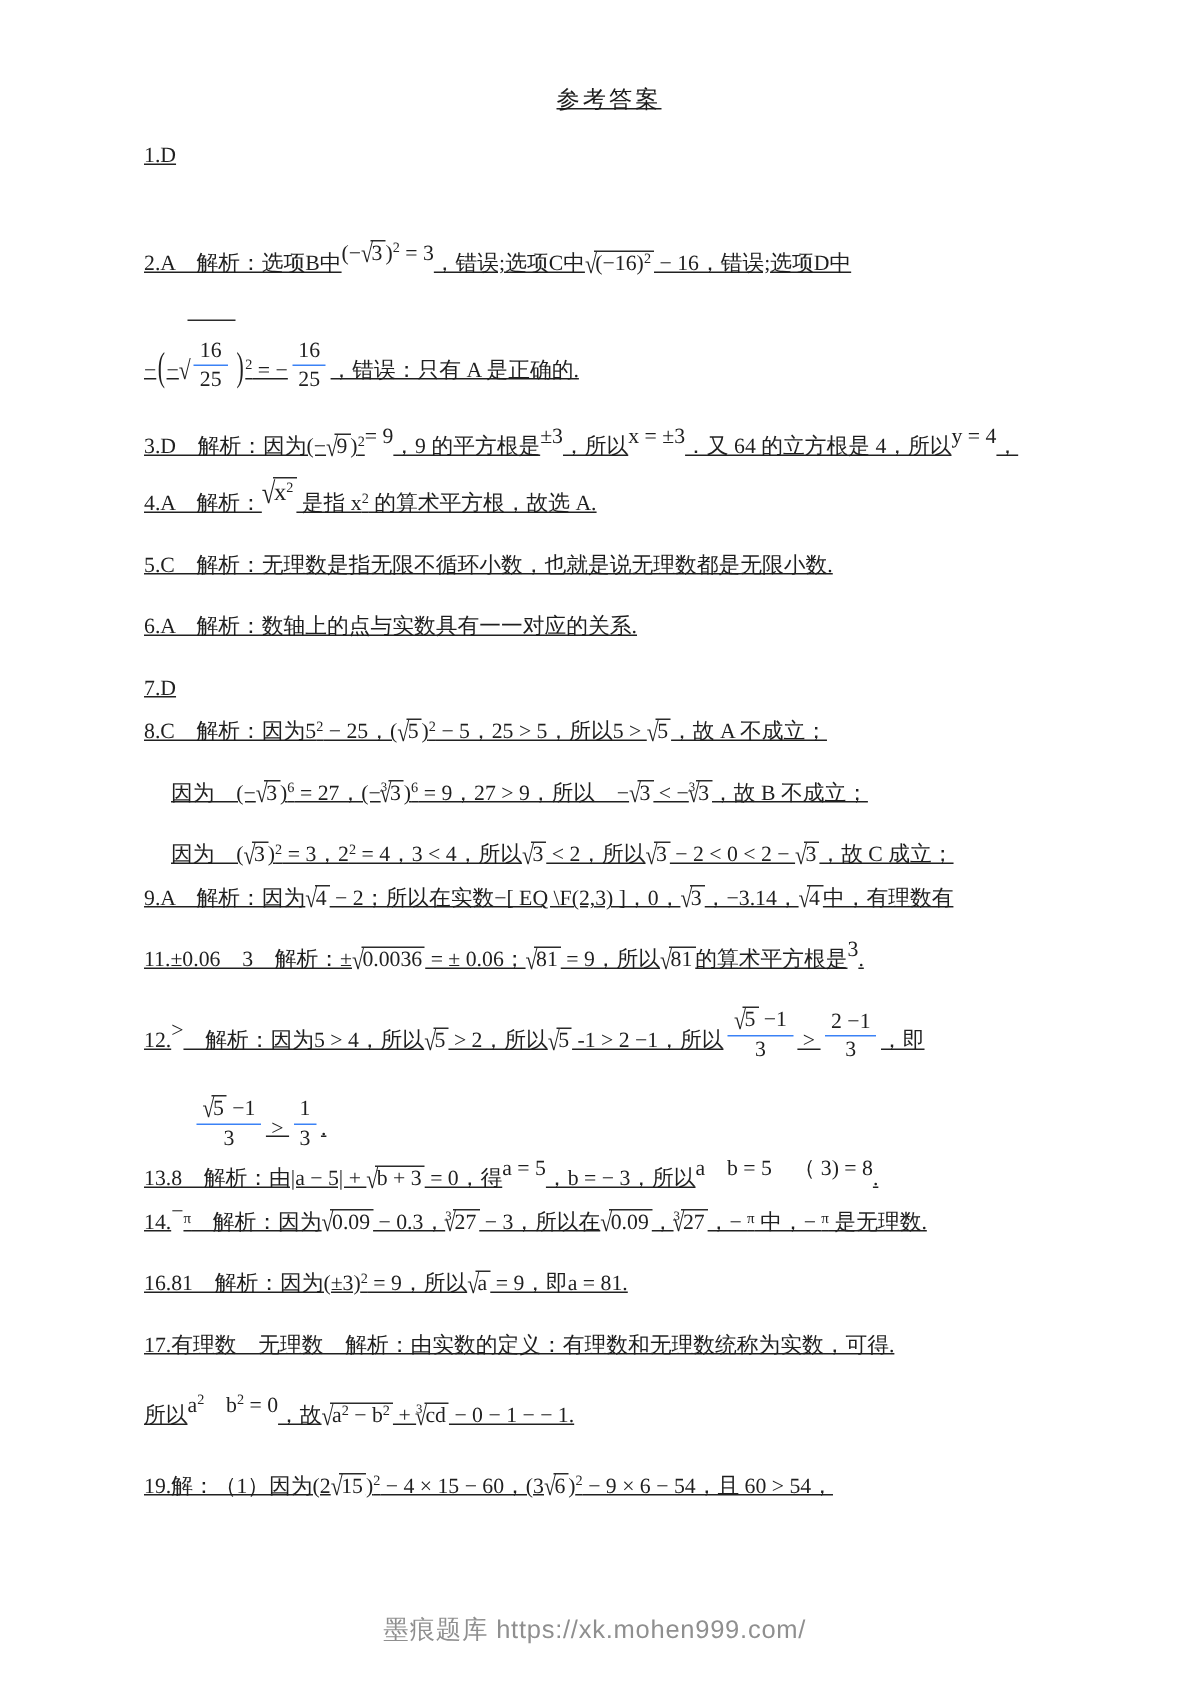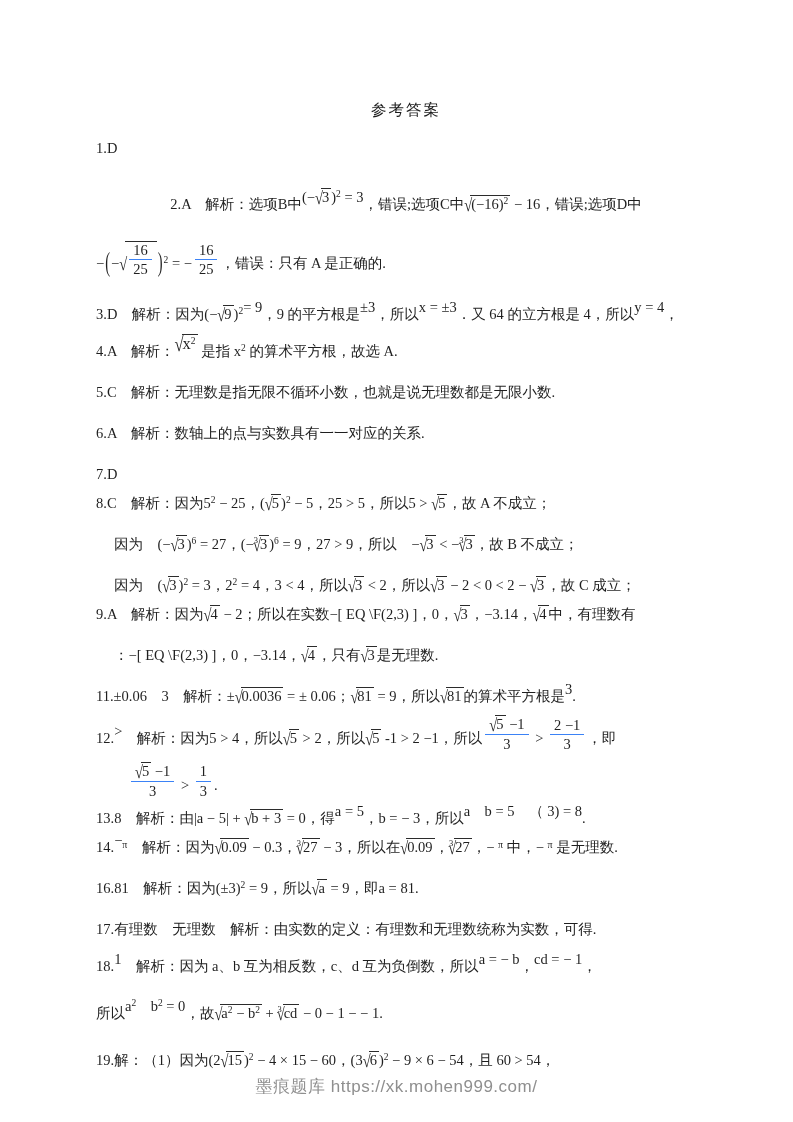--- a/index.html
+++ b/index.html
@@ -1,40 +1,40 @@
 <!DOCTYPE html>
 <html><head>
 <meta charset="utf-8">
 <style>
   html,body{margin:0;padding:0;}
   body{
     width:793px;height:1122px;position:relative;background:#ffffff;
     font-family:"Liberation Serif","DejaVu Serif",serif;color:#212121;
     overflow:hidden;
   }
-  .page{width:620px;margin:0 0 0 96px;padding-top:100px;}
+  .page{width:620px;margin:0 0 0 96px;padding-top:56px;text-decoration:underline;}
   .title{text-align:center;font-size:15.5px;letter-spacing:2px;margin:0 0 16px 0;color:#1c1c1c;}
   .line{font-size:14.5px;line-height:1.38;white-space:nowrap;color:#1f1f1f;}
   .g0{margin-top:21px;}
   .g1{margin-top:9px;}
   .g2{margin-top:17px;}
   .g3{margin-top:27px;}
-  .g4{margin-top:36px;text-align:center;}
+  .g4{margin-top:52px;}
   .ind{padding-left:18px;}
   .ind2{padding-left:32px;}
   sup.sp{font-size:9.5px;line-height:0;vertical-align:5px;}
   .raise{position:relative;top:-7px;display:inline-block;line-height:1;}
   .sm{font-size:10px;position:relative;top:-4px;}
   .sqrt{white-space:nowrap;display:inline-block;line-height:1.1;}
   .sqrt .rad{display:inline-block;transform:scaleY(1.22);transform-origin:60% 20%;margin-right:-2px;}
   .sqrt .rc{display:inline-block;border-top:1px solid #2b2b2b;padding:0 2px 0 1px;line-height:1.15;}
   .sqrt.lg{font-size:16.5px;}
   .idx{font-size:8.5px;position:relative;top:-6px;margin-right:-5px;z-index:2;}
   .frac{display:inline-block;vertical-align:-38%;text-align:center;line-height:1.12;margin:0 3px;}
-  .frac .num{display:block;padding:0 4px 1px;}
+  .frac .num{display:block;padding:0 4px 1px;margin-top:12px;}
   .frac .den{display:block;border-top:1px solid #3b82f6;padding:1px 4px 0;}
   .bigp{display:inline-block;transform:scaleY(1.85);position:relative;top:-1px;margin:0 1px;}
   .footer{
     position:absolute;left:0;bottom:24px;width:100%;text-align:center;
     font-family:"Liberation Sans","DejaVu Sans",sans-serif;
     font-size:17px;color:#8f8f8f;letter-spacing:0.5px;
   }
 </style>
 </head>
 <body>
@@ -47,27 +47,25 @@
       <div class="line g3"><span>−</span><span class="bigp">(</span><span>−</span><span class="sqrt"><span class="rad">√</span><span class="rc"><span class="frac"><span class="num"><span>16</span></span><span class="den"><span>25</span></span></span></span></span><span class="bigp">)</span><sup class="sp">2</sup><span> = −</span><span class="frac"><span class="num"><span>16</span></span><span class="den"><span>25</span></span></span><span>，错误：只有 A 是正确的.</span></div>
       <div class="line g3"><span>3.D　解析：因为(−</span><span class="sqrt"><span class="rad">√</span><span class="rc"><span>9</span></span></span><span>)</span><sup class="sp">2</sup><span class="raise"><span> = 9</span></span><span>，9 的平方根是</span><span class="raise"><span>±3</span></span><span>，所以</span><span class="raise"><span>x = ±3</span></span><span>．又 64 的立方根是 4，所以</span><span class="raise"><span>y = 4</span></span><span>，</span></div>
       <div class="line g2"><span>4.A　解析：</span><span class="raise"><span class="sqrt lg"><span class="rad">√</span><span class="rc"><span>x</span><sup class="sp">2</sup></span></span></span><span> 是指 x</span><sup class="sp">2</sup><span> 的算术平方根，故选 A.</span></div>
       <div class="line g0"><span>5.C　解析：无理数是指无限不循环小数，也就是说无理数都是无限小数.</span></div>
       <div class="line g0"><span>6.A　解析：数轴上的点与实数具有一一对应的关系.</span></div>
       <div class="line g0"><span>7.D</span></div>
       <div class="line g1"><span>8.C　解析：因为5</span><sup class="sp">2</sup><span> − 25，(</span><span class="sqrt"><span class="rad">√</span><span class="rc"><span>5</span></span></span><span>)</span><sup class="sp">2</sup><span> − 5，25 &gt; 5，所以5 &gt; </span><span class="sqrt"><span class="rad">√</span><span class="rc"><span>5</span></span></span><span>，故 A 不成立；</span></div>
       <div class="line g0 ind"><span>因为　(−</span><span class="sqrt"><span class="rad">√</span><span class="rc"><span>3</span></span></span><span>)</span><sup class="sp">6</sup><span> = 27，(−</span><span class="sqrt"><span class="idx">3</span><span class="rad">√</span><span class="rc"><span>3</span></span></span><span>)</span><sup class="sp">6</sup><span> = 9，27 &gt; 9，所以　−</span><span class="sqrt"><span class="rad">√</span><span class="rc"><span>3</span></span></span><span> &lt; −</span><span class="sqrt"><span class="idx">3</span><span class="rad">√</span><span class="rc"><span>3</span></span></span><span>，故 B 不成立；</span></div>
       <div class="line g0 ind"><span>因为　(</span><span class="sqrt"><span class="rad">√</span><span class="rc"><span>3</span></span></span><span>)</span><sup class="sp">2</sup><span> = 3，2</span><sup class="sp">2</sup><span> = 4，3 &lt; 4，所以</span><span class="sqrt"><span class="rad">√</span><span class="rc"><span>3</span></span></span><span> &lt; 2，所以</span><span class="sqrt"><span class="rad">√</span><span class="rc"><span>3</span></span></span><span> − 2 &lt; 0 &lt; 2 − </span><span class="sqrt"><span class="rad">√</span><span class="rc"><span>3</span></span></span><span>，故 C 成立；</span></div>
       <div class="line g1"><span>9.A　解析：因为</span><span class="sqrt"><span class="rad">√</span><span class="rc"><span>4</span></span></span><span> − 2；所以在实数−[ EQ \F(2,3) ]，0，</span><span class="sqrt"><span class="rad">√</span><span class="rc"><span>3</span></span></span><span>，−3.14，</span><span class="sqrt"><span class="rad">√</span><span class="rc"><span>4</span></span></span><span>中，有理数有</span></div>
-      <div class="line g0 ind"><span>：−[ EQ \F(2,3) ]，0，−3.14，</span><span class="sqrt"><span class="rad">√</span><span class="rc"><span>4</span></span></span><span>，只有</span><span class="sqrt"><span class="rad">√</span><span class="rc"><span>3</span></span></span><span>是无理数.</span></div>
       <div class="line g0"><span>11.±0.06　3　解析：±</span><span class="sqrt"><span class="rad">√</span><span class="rc"><span>0.0036</span></span></span><span> = ± 0.06；</span><span class="sqrt"><span class="rad">√</span><span class="rc"><span>81</span></span></span><span> = 9，所以</span><span class="sqrt"><span class="rad">√</span><span class="rc"><span>81</span></span></span><span>的算术平方根是</span><span class="raise"><span>3</span></span><span>.</span></div>
       <div class="line g1"><span>12.</span><span class="raise"><span>&gt;</span></span><span>　解析：因为5 &gt; 4，所以</span><span class="sqrt"><span class="rad">√</span><span class="rc"><span>5</span></span></span><span> &gt; 2，所以</span><span class="sqrt"><span class="rad">√</span><span class="rc"><span>5</span></span></span><span> -1 &gt; 2 −1，所以</span><span class="frac"><span class="num"><span class="sqrt"><span class="rad">√</span><span class="rc"><span>5</span></span></span><span> −1</span></span><span class="den"><span>3</span></span></span><span> &gt; </span><span class="frac"><span class="num"><span>2 −1</span></span><span class="den"><span>3</span></span></span><span>，即</span></div>
       <div class="line g1 ind2"><span class="frac"><span class="num"><span class="sqrt"><span class="rad">√</span><span class="rc"><span>5</span></span></span><span> −1</span></span><span class="den"><span>3</span></span></span><span> &gt; </span><span class="frac"><span class="num"><span>1</span></span><span class="den"><span>3</span></span></span><span>.</span></div>
       <div class="line g1"><span>13.8　解析：由|a − 5| + </span><span class="sqrt"><span class="rad">√</span><span class="rc"><span>b + 3</span></span></span><span> = 0，得</span><span class="raise"><span>a = 5</span></span><span>，b = − 3，所以</span><span class="raise"><span>a　b = 5　（ 3) = 8</span></span><span>.</span></div>
       <div class="line g1"><span>14.</span><span class="raise"><span>−</span></span><span class="sm">π</span><span>　解析：因为</span><span class="sqrt"><span class="rad">√</span><span class="rc"><span>0.09</span></span></span><span> − 0.3，</span><span class="sqrt"><span class="idx">3</span><span class="rad">√</span><span class="rc"><span>27</span></span></span><span> − 3，所以在</span><span class="sqrt"><span class="rad">√</span><span class="rc"><span>0.09</span></span></span><span>，</span><span class="sqrt"><span class="idx">3</span><span class="rad">√</span><span class="rc"><span>27</span></span></span><span>，− </span><span class="sm">π</span><span> 中，− </span><span class="sm">π</span><span> 是无理数.</span></div>
       <div class="line g0"><span>16.81　解析：因为(±3)</span><sup class="sp">2</sup><span> = 9，所以</span><span class="sqrt"><span class="rad">√</span><span class="rc"><span>a</span></span></span><span> = 9，即a = 81.</span></div>
       <div class="line g0"><span>17.有理数　无理数　解析：由实数的定义：有理数和无理数统称为实数，可得.</span></div>
-      <div class="line g2"><span>18.</span><span class="raise"><span>1</span></span><span>　解析：因为 a、b 互为相反数，c、d 互为负倒数，所以</span><span class="raise"><span>a = − b</span></span><span>，</span><span class="raise"><span>cd = − 1</span></span><span>，</span></div>
       <div class="line g3"><span>所以</span><span class="raise"><span>a</span><sup class="sp">2</sup><span>　b</span><sup class="sp">2</sup><span> = 0</span></span><span>，故</span><span class="sqrt"><span class="rad">√</span><span class="rc"><span>a</span><sup class="sp">2</sup><span> − b</span><sup class="sp">2</sup></span></span><span> + </span><span class="sqrt"><span class="idx">3</span><span class="rad">√</span><span class="rc"><span>cd</span></span></span><span> − 0 − 1 − − 1.</span></div>
       <div class="line g3"><span>19.解：（1）因为(2</span><span class="sqrt"><span class="rad">√</span><span class="rc"><span>15</span></span></span><span>)</span><sup class="sp">2</sup><span> − 4 × 15 − 60，(3</span><span class="sqrt"><span class="rad">√</span><span class="rc"><span>6</span></span></span><span>)</span><sup class="sp">2</sup><span> − 9 × 6 − 54，且 60 &gt; 54，</span></div>
     </div>
 </div>
 
 <div class="footer">墨痕题库 https://xk.mohen999.com/</div>
 
 </body></html>

